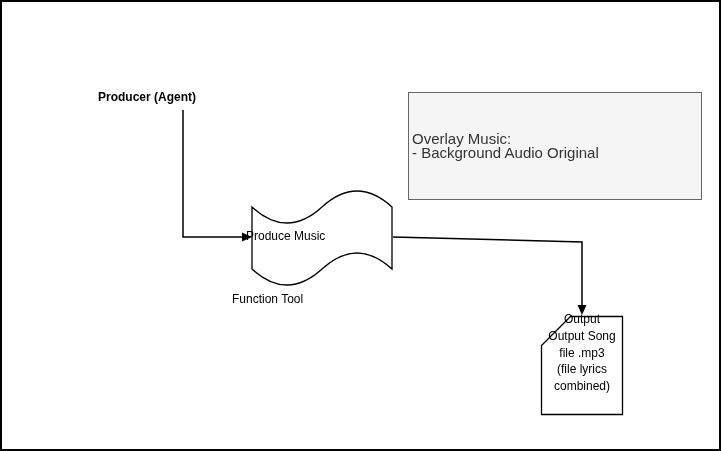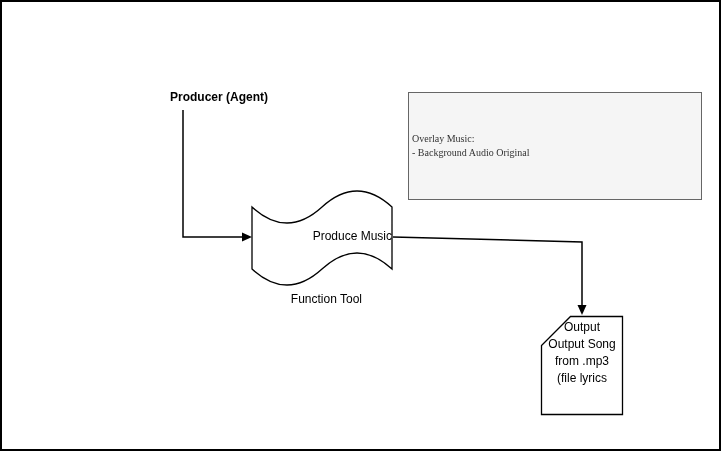--- a/index.html
+++ b/index.html
@@ -16,48 +16,47 @@
   }
   .shapes-svg {
     position: absolute;
     left: 0; top: 0;
     width: 717px; height: 447px;
   }
   .label {
     position: absolute;
     font-size: 12px;
     line-height: 14px;
-    text-align: right;
+    text-align: left;
     white-space: nowrap;
   }
   .producer-label {
     left: 96px; top: 88px; width: 170px;
     font-weight: bold;
   }
   .produce-music-label {
-    left: 250px; top: 227px; width: 140px;
+    left: 244px; top: 227px; width: 140px;
   }
   .function-tool-label {
-    left: 220px; top: 290px; width: 140px;
+    left: 230px; top: 290px; width: 140px;
   }
   .note-box {
     position: absolute;
     left: 406px; top: 90px;
     width: 294px; height: 108px;
     background: #f5f5f5;
     border: 1px solid #666666;
     box-sizing: border-box;
     display: flex;
     flex-direction: column;
     justify-content: center;
     padding-left: 3px;
-    font-size: 10px;
+    font-size: 15px;
     line-height: 14.5px;
     color: #333333;
-    font-family: Liberation Serif, serif;
   }
   .note-line { white-space: nowrap; }
   .card-text {
     position: absolute;
     left: 539px; top: 314px;
     width: 82px; height: 74px;
     display: flex;
     flex-direction: column;
     justify-content: center;
     text-align: center;
@@ -90,17 +89,18 @@
   <div class="label function-tool-label">Function Tool</div>
 
   <div class="note-box">
     <div class="note-line">Overlay Music:</div>
     <div class="note-line">- Background Audio Original</div>
   </div>
 
   <div class="card-text">
     <div>Output</div>
     <div>Output Song</div>
-    <div>from .mp3</div>
+    <div>file .mp3</div>
     <div>(file lyrics</div>
+    <div>combined)</div>
   </div>
 
 </div>
 
 </body></html>

